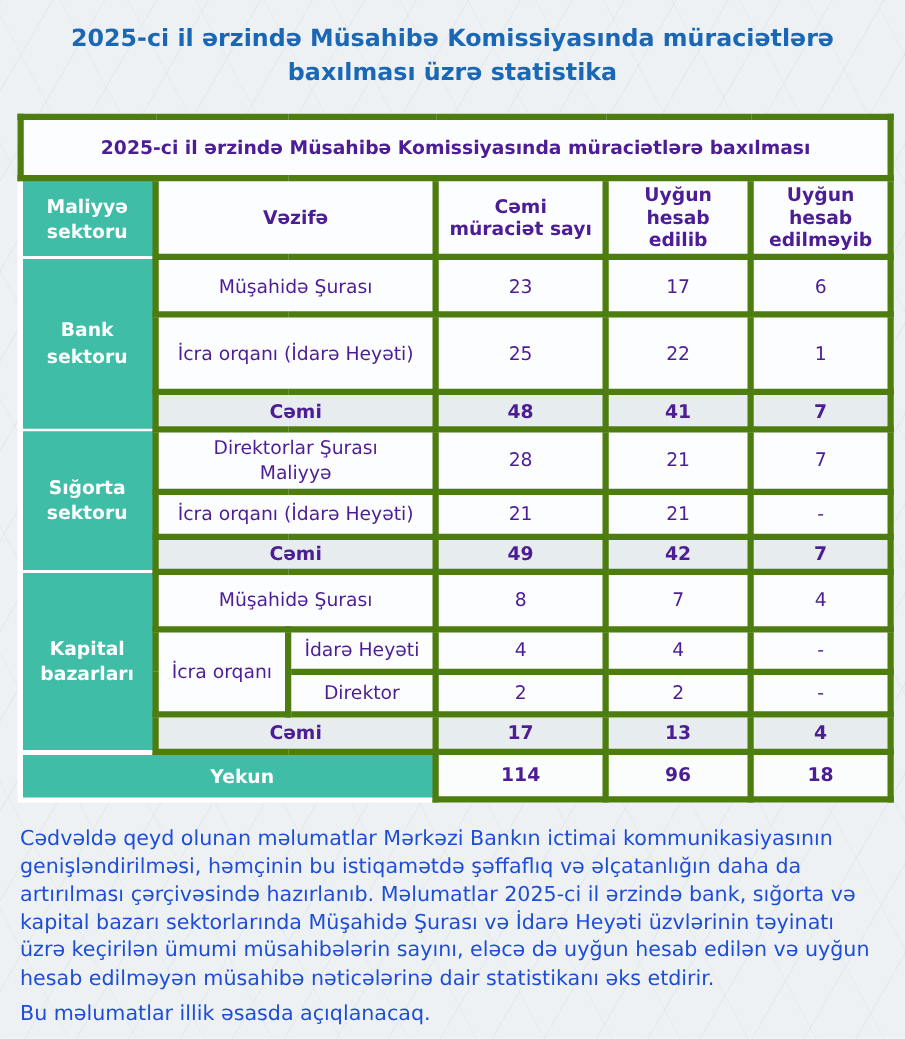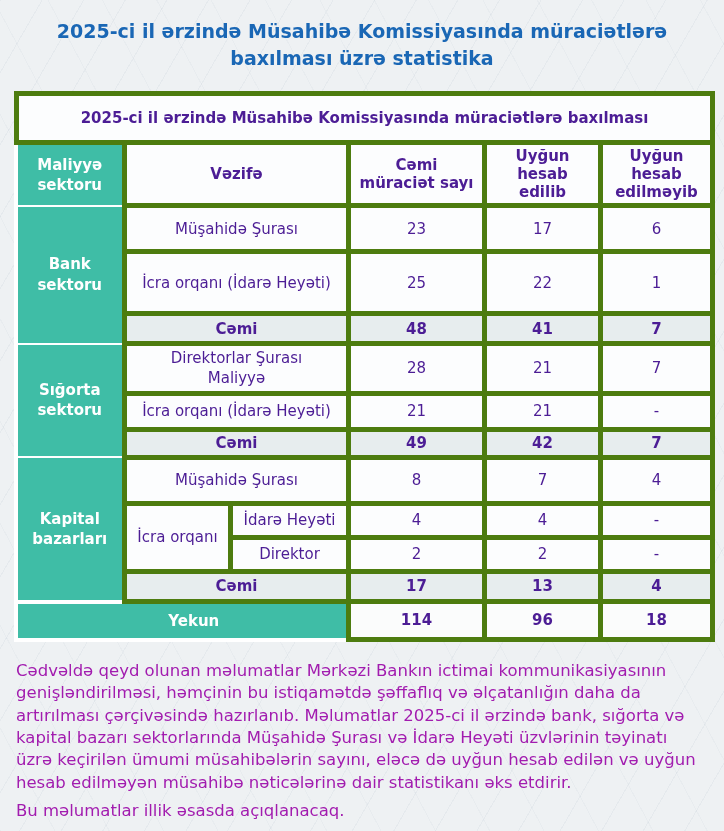--- a/index.html
+++ b/index.html
@@ -76,21 +76,21 @@
 
   .rh-46 { height: 46px; }
   .rh-62 { height: 62px; }
   .rh-36 { height: 36px; }
   .rh-34 { height: 34px; }
   .rh-30 { height: 30px; }
   .rh-28 { height: 28px; }
   .rh-38 { height: 38px; }
 
   .desc {
-    color: #a21caf;
+    color: #1d4ed8;
     font-size: 16.5px;
     line-height: 1.36;
     margin: 18px 2px 0;
   }
   .note { margin-top: 6px; }
 </style>
 </head>
 <body>
 
 <div class="page">

